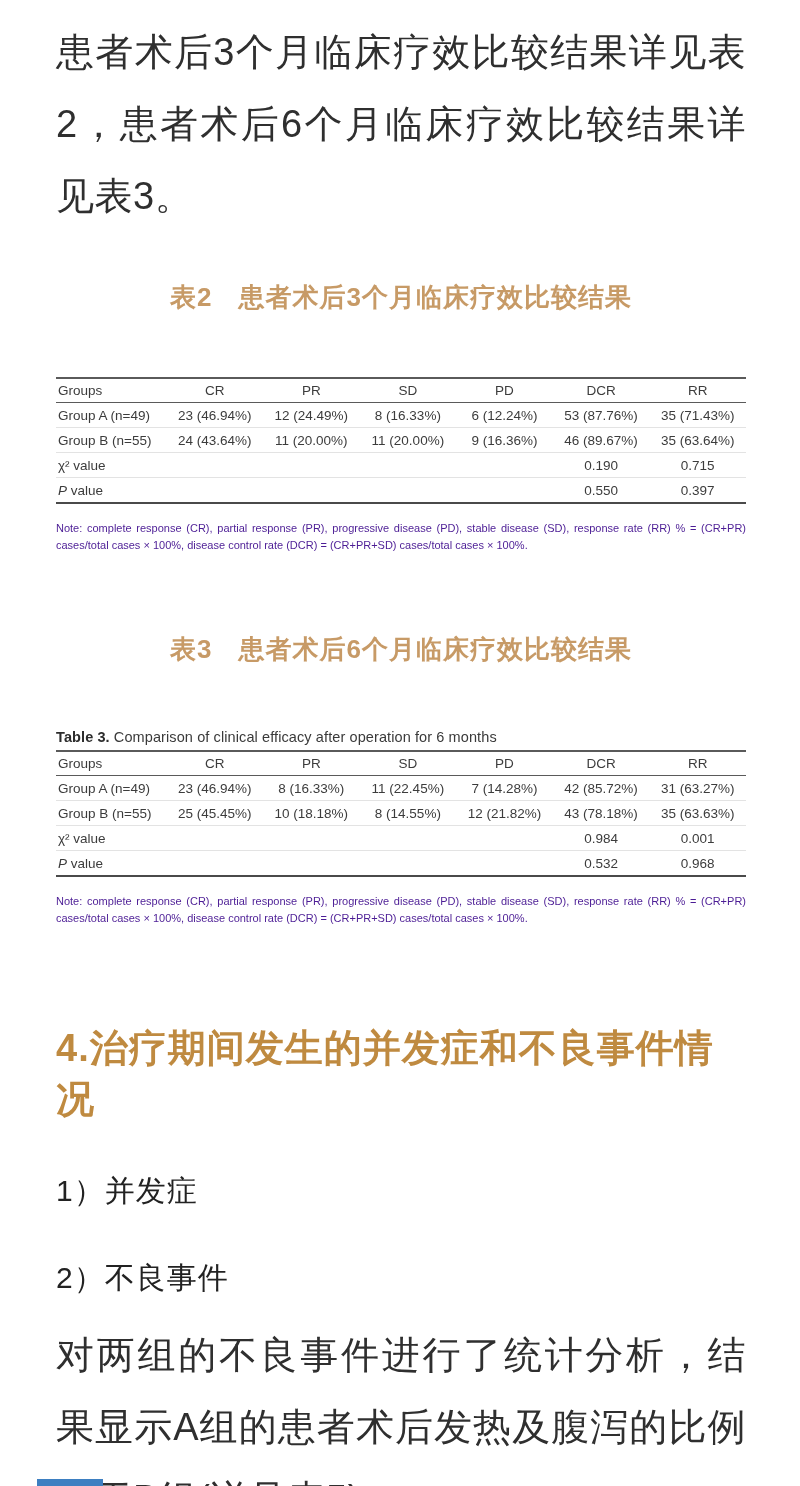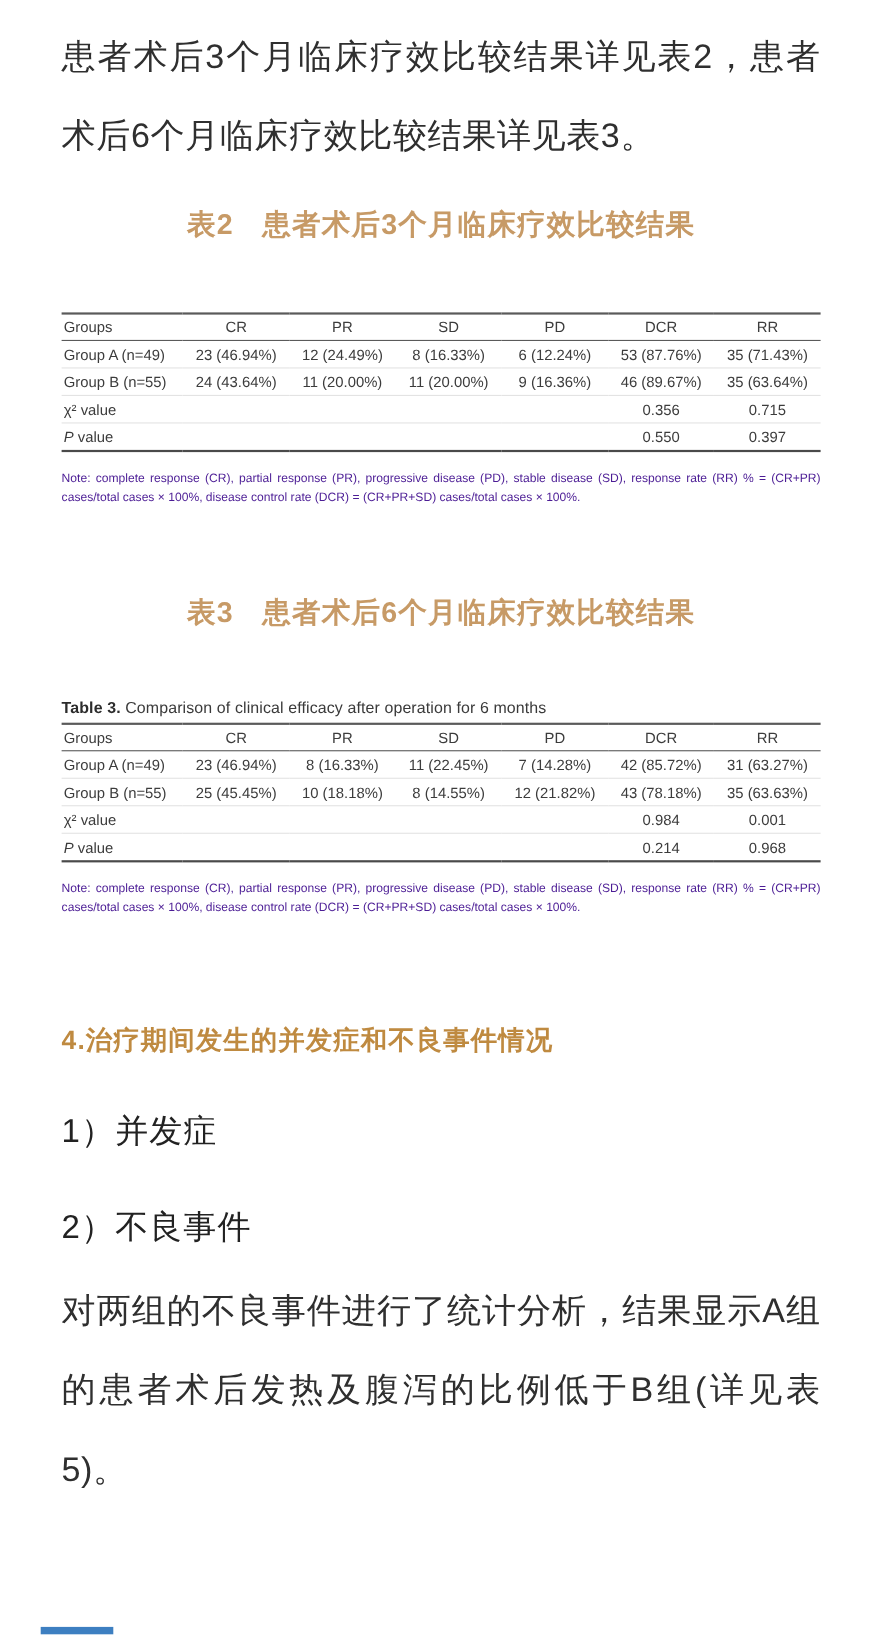--- a/index.html
+++ b/index.html
@@ -9,37 +9,37 @@
     height: 1486px;
     position: relative;
     overflow: hidden;
     font-family: "Liberation Sans", "DejaVu Sans", sans-serif;
     color: #2e2e2e;
   }
   .page { padding: 16px 54px 0 56px; }
 
   
   .cjk-para {
-    font-size: 31px;
+    font-size: 38px;
     line-height: 72px;
     color: #2f2f2f;
     text-align: justify;
     letter-spacing: 0.5px;
   }
 
   
   .table-caption-zh {
     text-align: center;
     font-size: 26px;
     font-weight: bold;
     color: #c79a66;
     letter-spacing: 1px;
   }
   .table-caption-zh .cap-label { margin-right: 26px; }
-  .caption-2 { margin-top: 27px; }
+  .caption-2 { margin-top: 48px; }
   .caption-3 { margin-top: 78px; }
 
   
   .etable-block { margin-top: 62px; }
   .etable-title {
     font-size: 14.5px;
     color: #3a3a3a;
     margin-bottom: 5px;
     letter-spacing: 0.1px;
   }
@@ -72,21 +72,21 @@
     margin-top: 16px;
     font-size: 11px;
     line-height: 1.55;
     color: #4c1d95;
     text-align: justify;
   }
 
   
   .section-heading {
     margin-top: 96px;
-    font-size: 24px;
+    font-size: 38px;
     font-weight: bold;
     color: #bf8a40;
     letter-spacing: 1px;
   }
   .sub-heading {
     margin-top: 46px;
     font-size: 30px;
     font-weight: normal;
     color: #222222;
     letter-spacing: 1px;
@@ -146,21 +146,21 @@
             <td class="cv">9 (16.36%)</td>
             <td class="cv">46 (89.67%)</td>
             <td class="cv">35 (63.64%)</td>
           </tr>
           <tr>
             <td class="c0">χ² value</td>
             <td class="cv"></td>
             <td class="cv"></td>
             <td class="cv"></td>
             <td class="cv"></td>
-            <td class="cv">0.356</td>
+            <td class="cv">0.190</td>
             <td class="cv">0.715</td>
           </tr>
           <tr>
             <td class="c0"><i>P</i> value</td>
             <td class="cv"></td>
             <td class="cv"></td>
             <td class="cv"></td>
             <td class="cv"></td>
             <td class="cv">0.550</td>
             <td class="cv">0.397</td>
@@ -215,21 +215,21 @@
             <td class="cv"></td>
             <td class="cv">0.984</td>
             <td class="cv">0.001</td>
           </tr>
           <tr>
             <td class="c0"><i>P</i> value</td>
             <td class="cv"></td>
             <td class="cv"></td>
             <td class="cv"></td>
             <td class="cv"></td>
-            <td class="cv">0.214</td>
+            <td class="cv">0.532</td>
             <td class="cv">0.968</td>
           </tr>
         </tbody>
     </table>
     <div class="etable-note">Note: complete response (CR), partial response (PR), progressive disease (PD), stable disease (SD), response rate (RR) % = (CR+PR) cases/total cases × 100%, disease control rate (DCR) = (CR+PR+SD) cases/total cases × 100%.</div>
   </div>
 
   <h2 class="section-heading">4.治疗期间发生的并发症和不良事件情况</h2>
 
   <h3 class="sub-heading">1）并发症</h3>

